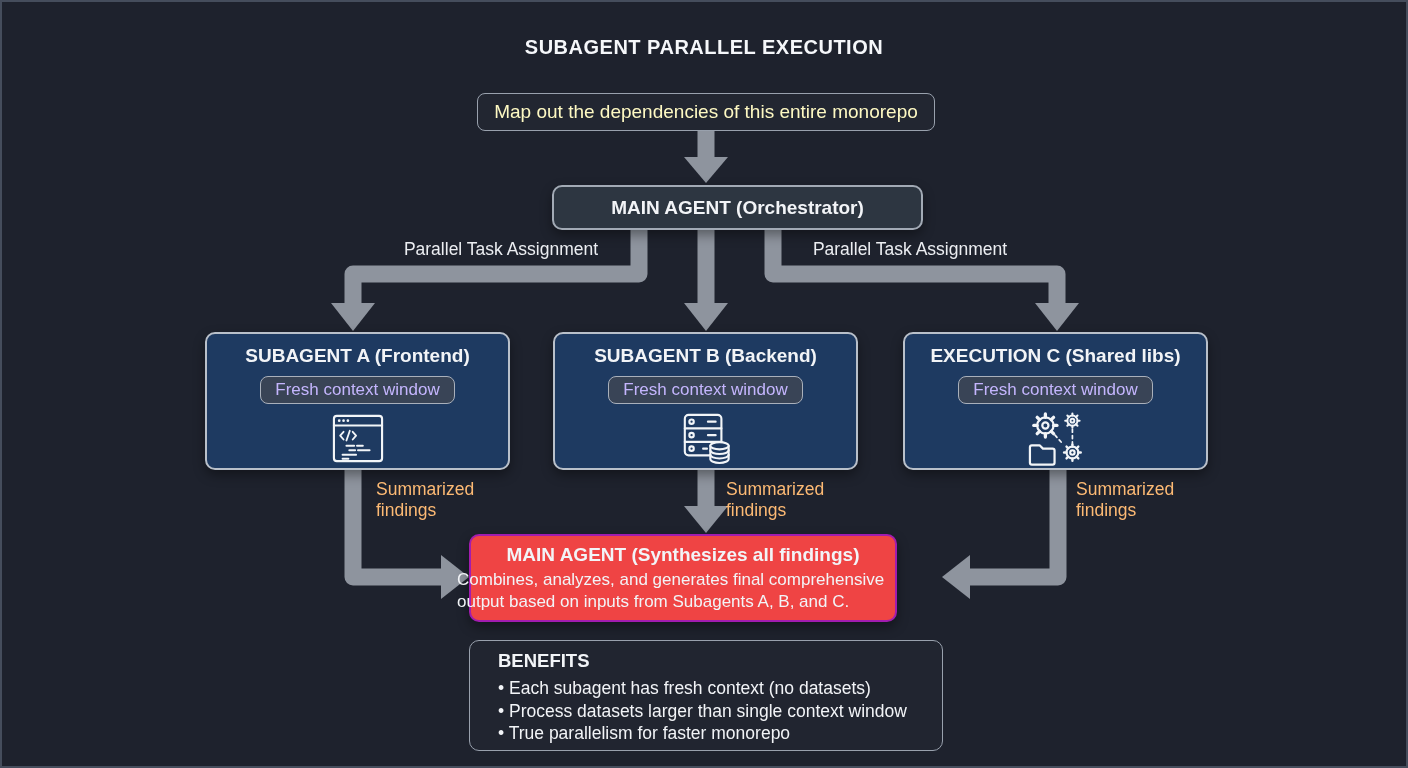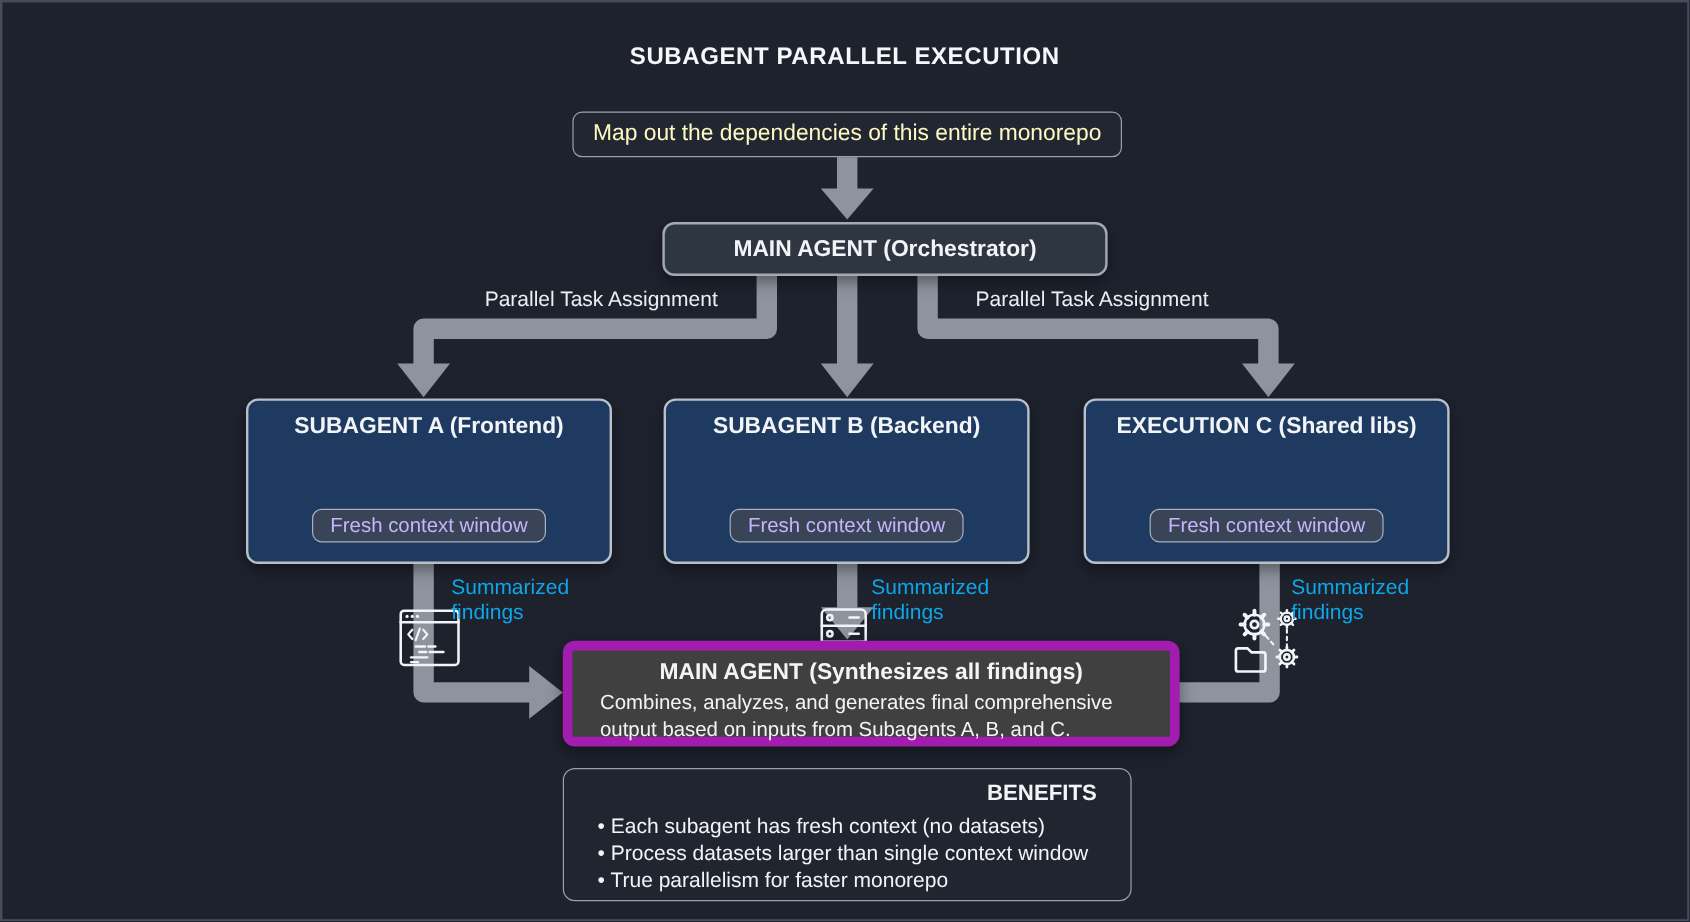--- a/index.html
+++ b/index.html
@@ -33,51 +33,50 @@
     top:237px;width:270px;text-align:center;
     font-size:17.5px;color:#eceef2;
   }
   .edge-label.left{left:364px;}
   .edge-label.right{left:773px;}
   .subagent{
     top:330px;width:305px;height:138px;
     background:#1e3a61;border:2px solid #b9c0ca;
     display:flex;flex-direction:column;align-items:center;
     padding-top:9px;
-    gap:48px;
   }
   .subagent.a{left:203px;}
   .subagent.b{left:551px;}
   .subagent.c{left:901px;}
   .sub-title{font-size:19px;font-weight:700;margin-top:2px;}
   .pill{
     margin-top:9px;padding:3px 14px;border-radius:8px;
     background:rgba(62,70,84,.88);border:1.5px solid #a9b0bb;
     font-size:17px;color:#c4b5fd;
   }
   .icon-wrap{margin-top:6px;height:58px;display:flex;align-items:center;justify-content:center;}
   .findings{
-    top:477px;width:120px;font-size:17.5px;line-height:21px;color:#0ea5e9;
+    top:477px;width:120px;font-size:17.5px;line-height:21px;color:#fdba74;
   }
   .findings.f1{left:374px;}
   .findings.f2{left:724px;}
   .findings.f3{left:1074px;}
   .synth{
-    left:467px;top:532px;width:514px;height:88px;
-    background:#404040;border:8px solid #a21caf;
+    left:467px;top:532px;width:428px;height:88px;
+    background:#ef4444;border:2px solid #a21caf;
     display:flex;flex-direction:column;align-items:center;padding-top:8px;
   }
   .synth-title{font-size:19px;font-weight:700;}
   .synth-desc{font-size:17px;line-height:21.5px;text-align:left;width:452px;margin-top:3px;color:#f2f4f7;}
   .benefits{
     left:467px;top:638px;width:474px;height:111px;
     border:1.5px solid #99a1ad;border-radius:10px;
     padding:9px 28px 0 28px;background:rgba(255,255,255,0.015);
   }
-  .benefits-title{text-align:right;font-size:18.5px;font-weight:700;margin-bottom:5px;}
+  .benefits-title{text-align:left;font-size:18.5px;font-weight:700;margin-bottom:5px;}
   .benefits ul{list-style:none;margin:0;padding:0;}
   .benefits li{font-size:17.5px;line-height:22.5px;color:#f2f4f7;}
   .benefits li::before{content:"• ";}
   svg.arrows{left:0;top:0;pointer-events:none;}
   .icon{display:block;}
 </style>
 </head>
 <body>
 
 <div class="canvas">

